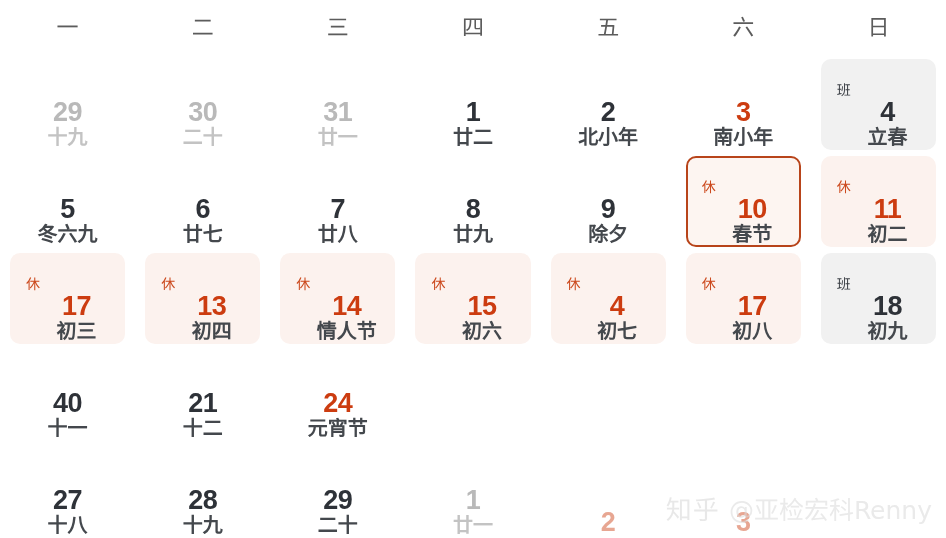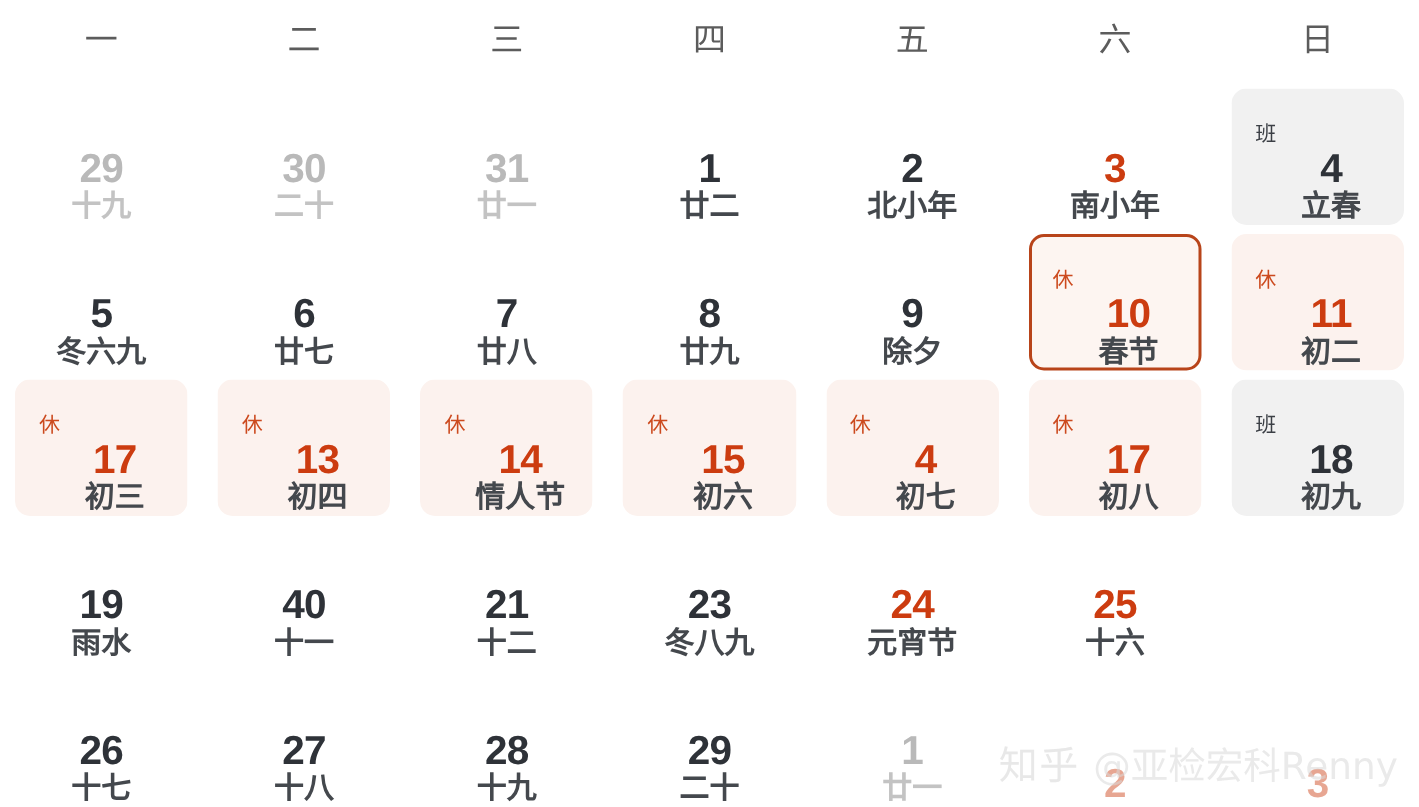--- a/index.html
+++ b/index.html
@@ -247,49 +247,33 @@
           <div class="day-sub">初八</div>
         </div>
         <div class="day-cell bg-work has-badge">
           <span class="day-badge badge-work">班</span>
           <div class="day-number c-dark">18</div>
           <div class="day-sub">初九</div>
         </div>
       </div>
       <div class="week-row">
         <div class="day-cell">
-          <div class="day-number c-dark">19</div>
-          <div class="day-sub">雨水</div>
-        </div>
-        <div class="day-cell">
           <div class="day-number c-dark">40</div>
           <div class="day-sub">十一</div>
         </div>
         <div class="day-cell">
           <div class="day-number c-dark">21</div>
           <div class="day-sub">十二</div>
         </div>
         <div class="day-cell">
-          <div class="day-number c-dark">23</div>
-          <div class="day-sub">冬八九</div>
-        </div>
-        <div class="day-cell">
           <div class="day-number c-weekend">24</div>
           <div class="day-sub">元宵节</div>
         </div>
-        <div class="day-cell">
-          <div class="day-number c-weekend">25</div>
-          <div class="day-sub">十六</div>
-        </div>
-      </div>
-      <div class="week-row">
-        <div class="day-cell">
-          <div class="day-number c-dark">26</div>
-          <div class="day-sub">十七</div>
-        </div>
+      </div>
+      <div class="week-row">
         <div class="day-cell">
           <div class="day-number c-dark">27</div>
           <div class="day-sub">十八</div>
         </div>
         <div class="day-cell">
           <div class="day-number c-dark">28</div>
           <div class="day-sub">十九</div>
         </div>
         <div class="day-cell">
           <div class="day-number c-dark">29</div>

